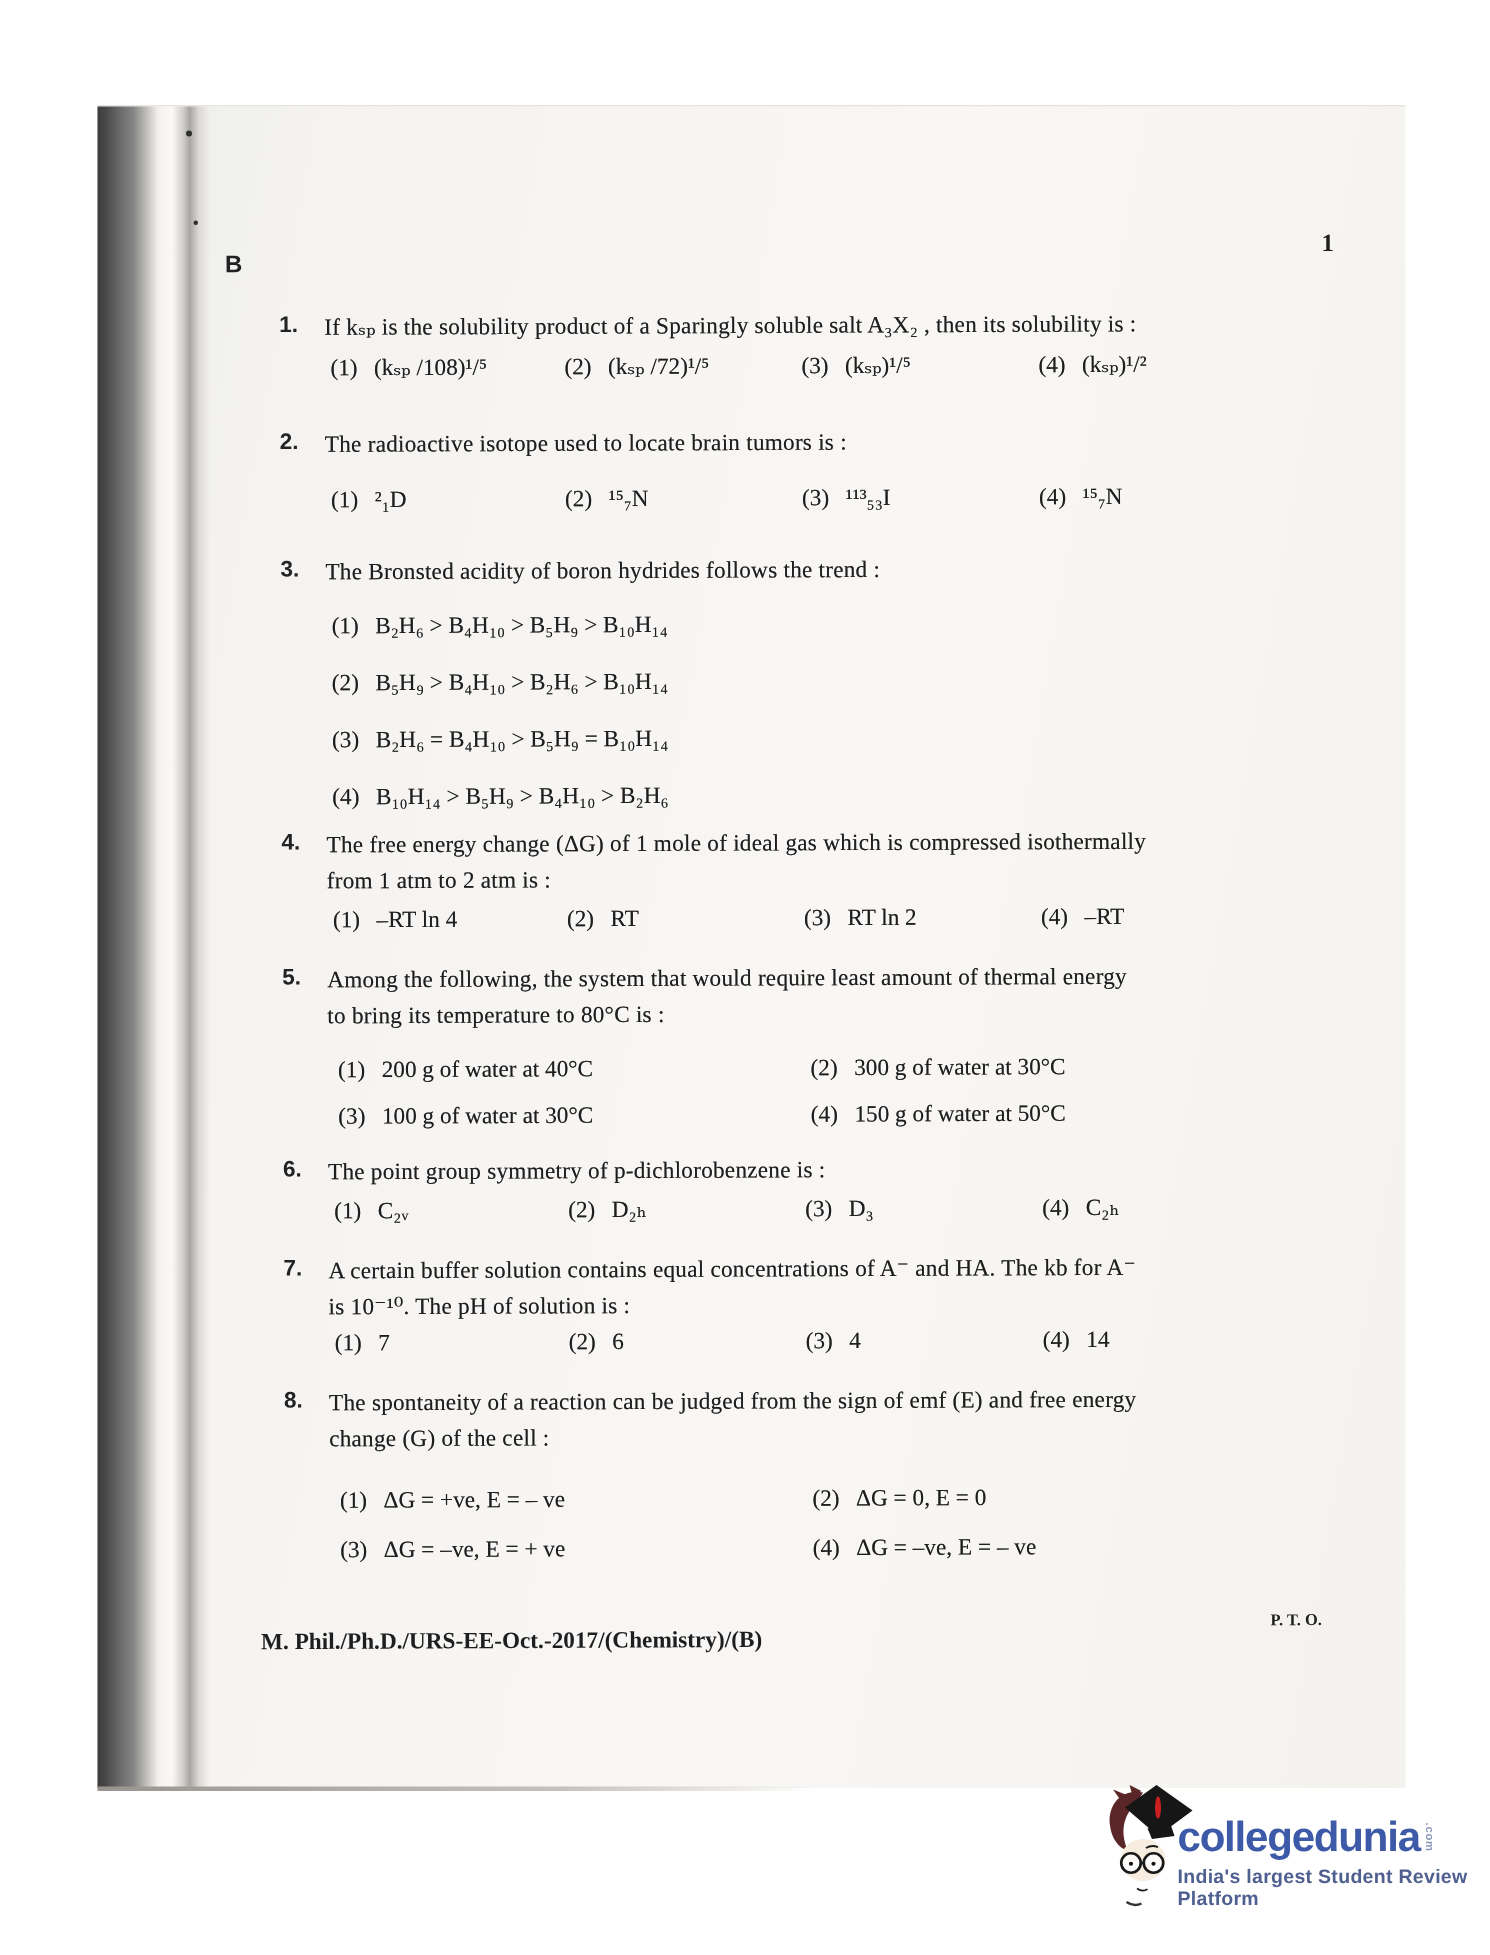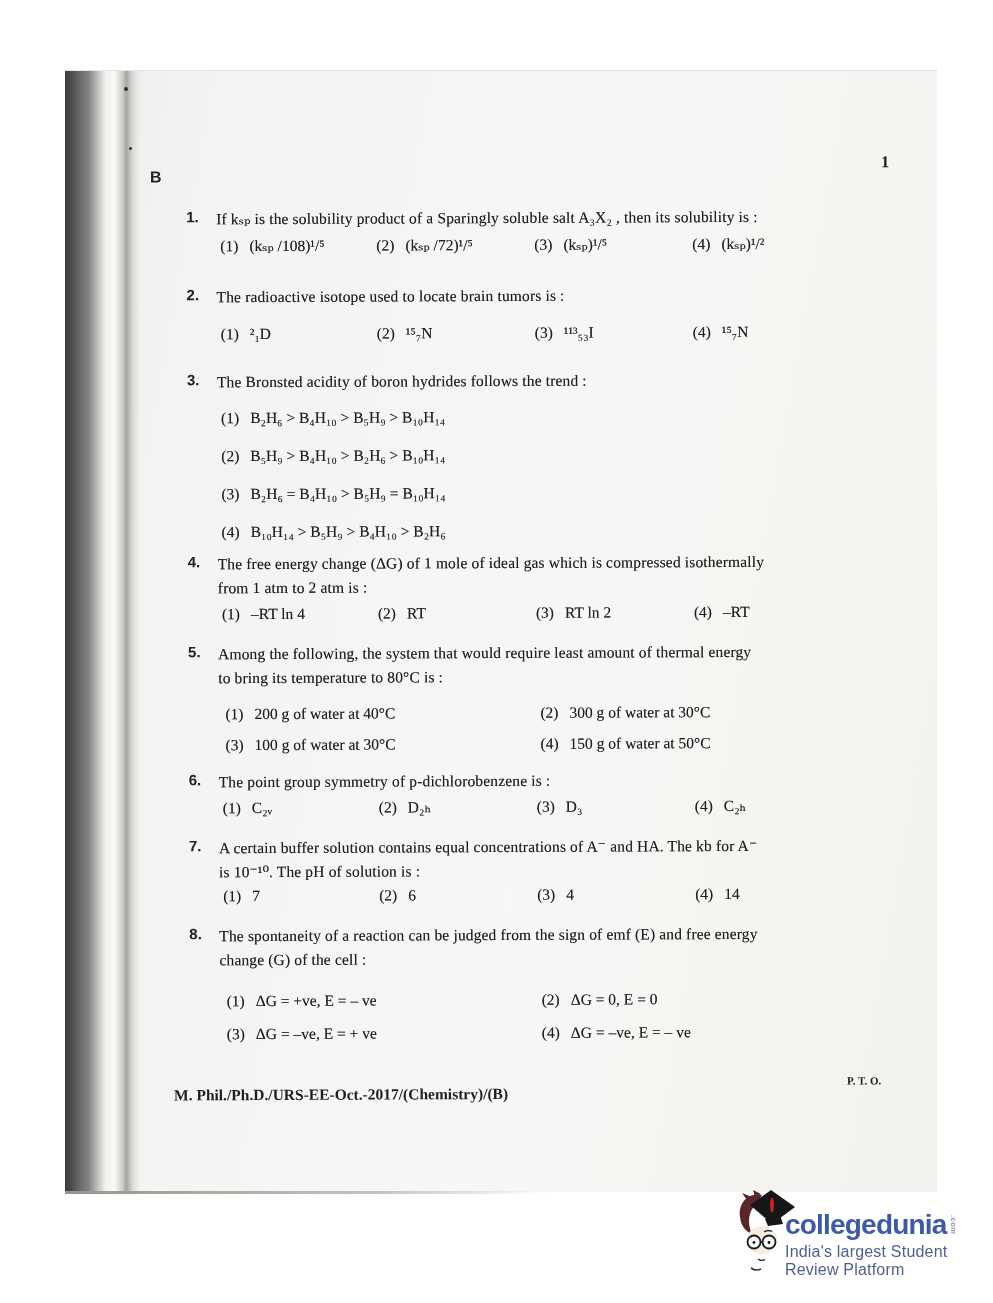--- a/index.html
+++ b/index.html
@@ -58,21 +58,21 @@
 
   .logo { position:absolute; left:735px; top:1188px; width:250px; height:92px; }
   .logo-mascot { position:absolute; left:0; top:0; }
   .logo-textblock { position:absolute; left:50px; top:22px; font-family:"Liberation Sans", sans-serif; }
   .brand-row { position:relative; display:inline-block; }
   .logo-brand { font-size:28px; font-weight:700; letter-spacing:-0.8px; line-height:30px; }
   .logo-com {
     position:absolute; right:-11px; top:5px; writing-mode:vertical-rl;
     font-size:7.5px; font-weight:700; color:#8a96b8; letter-spacing:0.5px;
   }
-  .logo-tagline { font-size:16px; font-weight:400; margin-top:3px; letter-spacing:0.2px; }
+  .logo-tagline { font-size:13px; font-weight:700; margin-top:3px; letter-spacing:0.2px; }
 </style>
 </head>
 <body>
 
 <div class="scan-page">
   <div class="scan-edge"></div>
   <div class="speck" style="left:59px; top:16px; width:4px; height:4px;"></div>
   <div class="speck" style="left:64px; top:76px; width:3px; height:3px;"></div>
 
   <div class="content">

